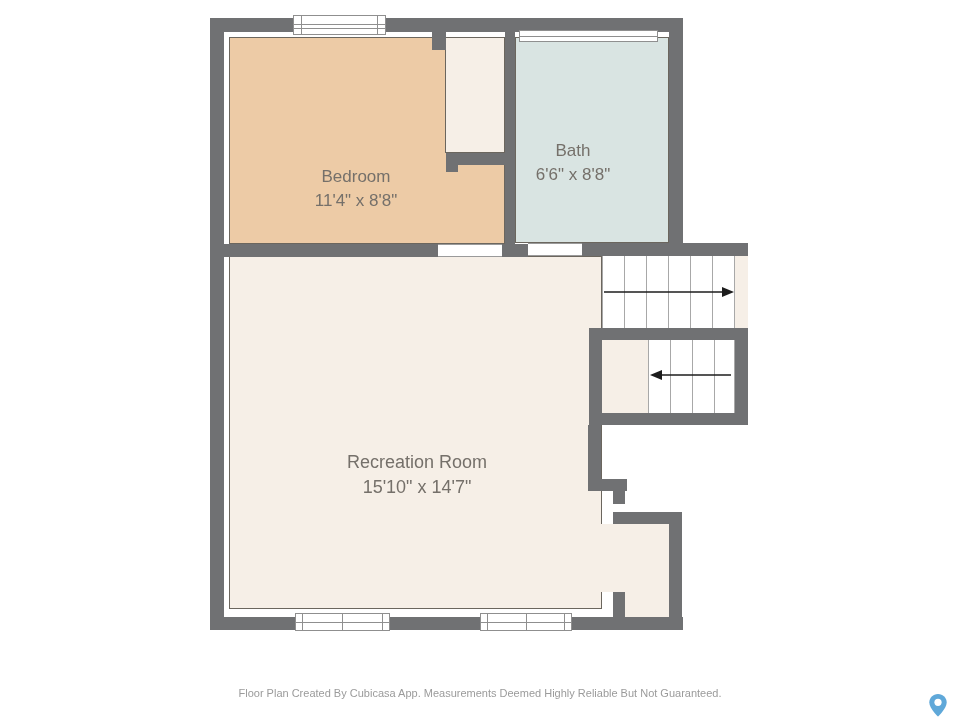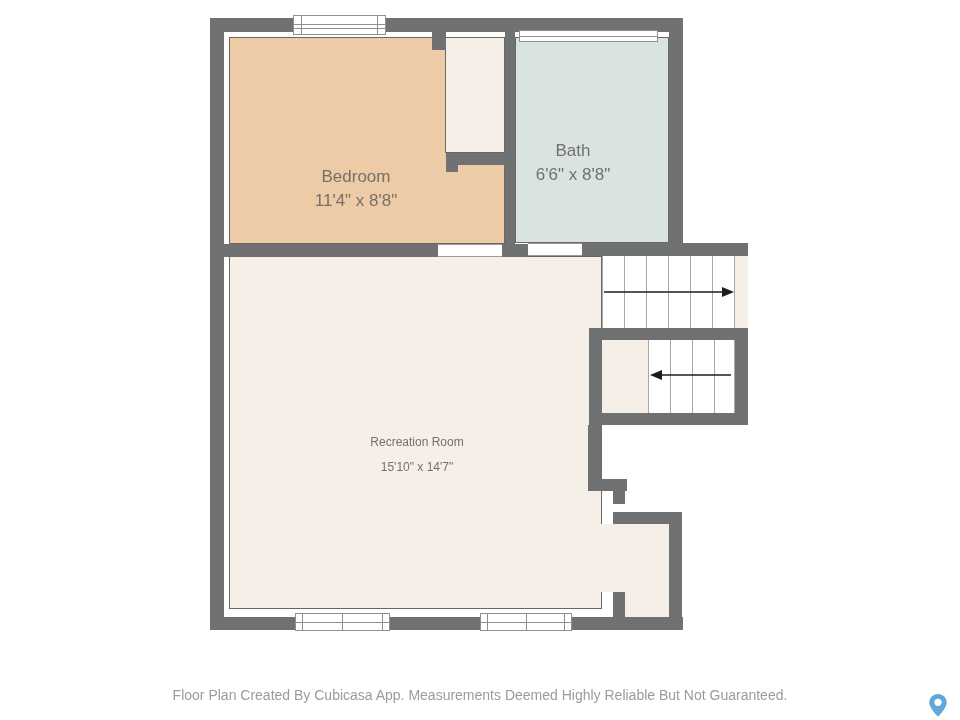--- a/index.html
+++ b/index.html
@@ -98,25 +98,25 @@
   </svg>
 
   <div class="room-label" style="left:356px;top:153px;font-size:17px;line-height:24px;margin-top:36px;">
     <span>Bedroom</span>
     <span>11'4" x 8'8"</span>
   </div>
   <div class="room-label" style="left:573px;top:163px;font-size:17px;line-height:24px;">
     <span>Bath</span>
     <span>6'6" x 8'8"</span>
   </div>
-  <div class="room-label" style="left:417px;top:455px;font-size:12px;line-height:25px;">
+  <div class="room-label" style="left:417px;top:475px;font-size:18px;line-height:25px;">
     <span>Recreation Room</span>
     <span>15'10" x 14'7"</span>
   </div>
 
-  <div class="footer-text" style="top:687px;font-size:14px;">Floor Plan Created By Cubicasa App. Measurements Deemed Highly Reliable But Not Guaranteed.</div>
+  <div class="footer-text" style="top:687px;font-size:11px;">Floor Plan Created By Cubicasa App. Measurements Deemed Highly Reliable But Not Guaranteed.</div>
 
   <svg style="position:absolute;left:928px;top:693px;" width="20" height="25" viewBox="0 0 20 25">
     <path d="M10 1C5 1 1.3 4.8 1.3 9.5c0 6 8.7 14 8.7 14s8.7-8 8.7-14C18.7 4.8 15 1 10 1z" fill="#5fa8d9" style="fill: rgb(95, 168, 217);"></path>
     <circle cx="10" cy="9.3" r="3.6" fill="#ffffff"></circle>
   </svg>
 
 </div>
 
 </body></html>

